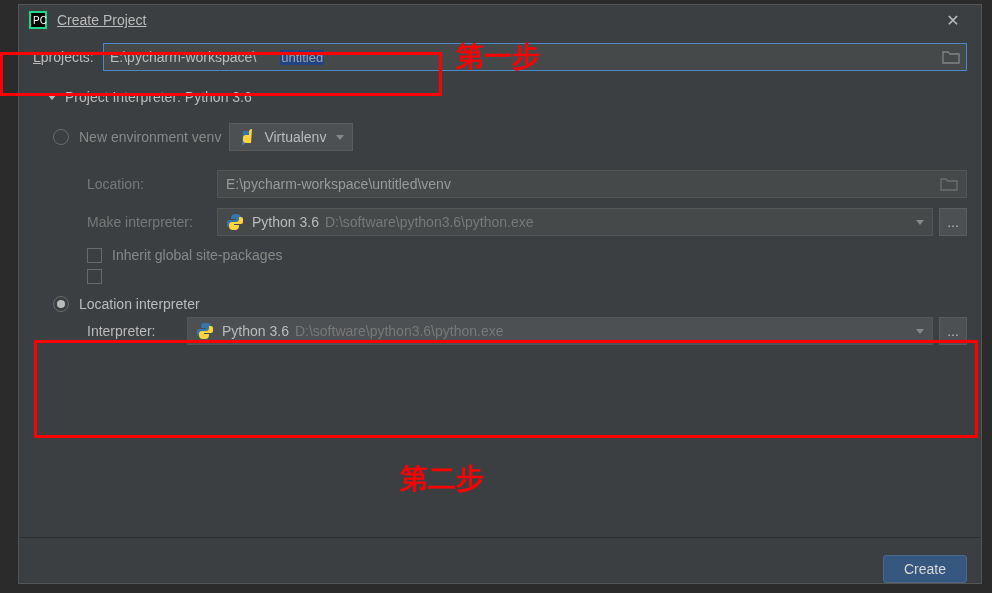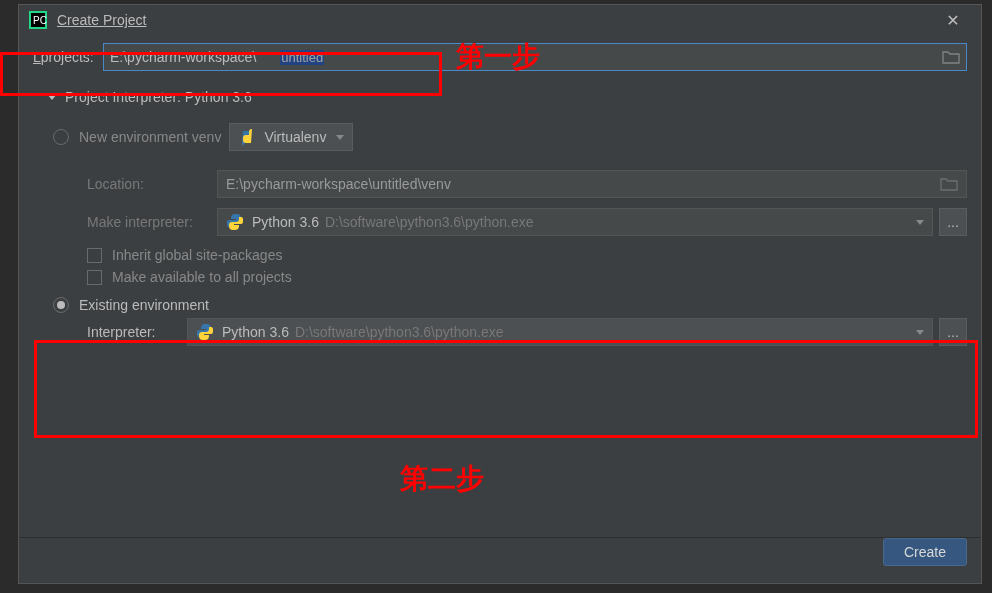--- a/index.html
+++ b/index.html
@@ -271,21 +271,21 @@
       color: #ff0000;
       font-size: 28px;
       font-weight: bold;
       font-family: "Microsoft YaHei", SimHei, sans-serif;
       pointer-events: none;
     }
     .footer {
       height: 46px;
       border-top: 1px solid #2d2f30;
       display: flex;
-      align-items: flex-start;
+      align-items: flex-end;
       justify-content: flex-end;
       padding: 0 14px;
     }
     .create-btn {
       background: #365880;
       border: 1px solid #4a688a;
       color: #d8d8d8;
       font-size: 14px;
       padding: 5px 20px;
       border-radius: 3px;
@@ -378,27 +378,26 @@
             </div>
         </div>
       </div>
 
       <div class="check-row">
         <span class="checkbox"></span>
         <span>Inherit global site-packages</span>
       </div>
       <div class="check-row">
         <span class="checkbox"></span>
-        <span>Make available to all projects</span>
       </div>
 
       <div class="existing-block">
         <div class="radio-row">
           <span class="radio selected"></span>
-          <span>Existing environment</span>
+          <span>Location interpreter</span>
         </div>
         <div class="interp-row-enabled">
           <div class="sub-label2">Interpreter:</div>
           <div class="select-enabled">
             <span class="py-icon">
               <svg width="16" height="16" viewBox="0 0 16 16">
                   <path d="M8 0 a4 4 0 0 0 -4 4 v1 h5 v1 h-7 a2 2 0 0 0 -2 2 v3 a2 2 0 0 0 2 2 h2 v-2 a3 3 0 0 1 3 -3 h4 a3 3 0 0 0 3 -3 v-1 a4 4 0 0 0 -4 -4 z" fill="#3776ab"></path>
                   <path d="M8 16 a4 4 0 0 0 4 -4 v-1 h-5 v-1 h7 a2 2 0 0 0 2 -2 v-3 a2 2 0 0 0 -2 -2 h-2 v2 a3 3 0 0 1 -3 3 h-4 a3 3 0 0 0 -3 3 v1 a4 4 0 0 0 4 4 z" fill="#ffd43b"></path>
                 </svg>
             </span>

